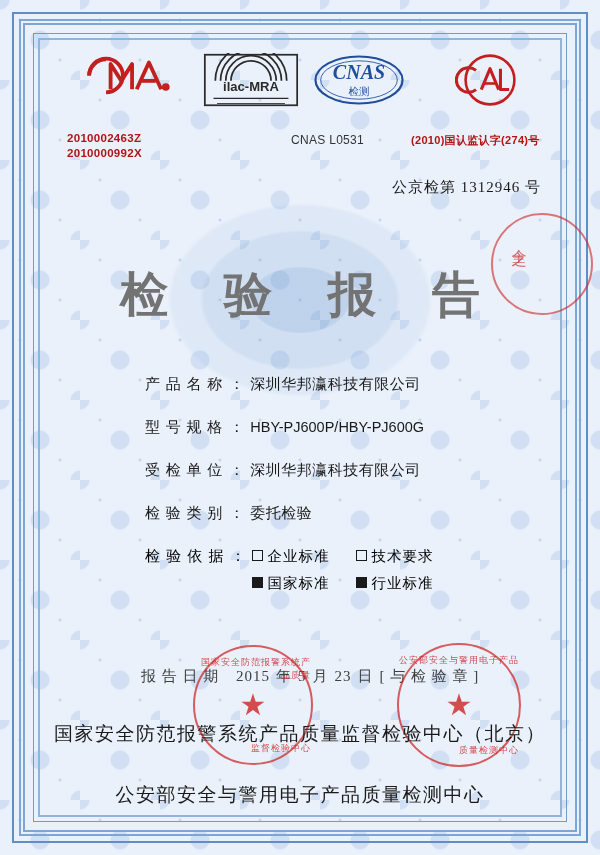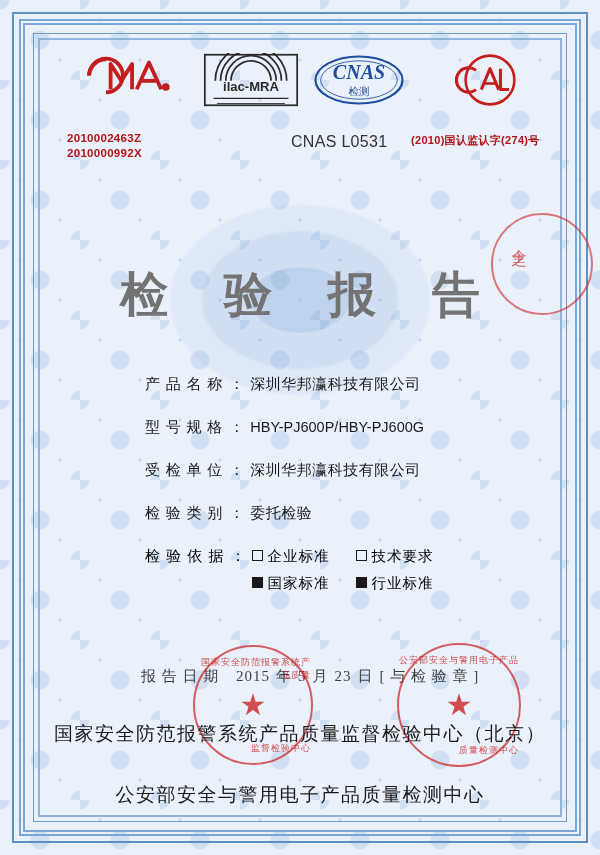--- a/index.html
+++ b/index.html
@@ -112,21 +112,21 @@
   .cma-nums {
     left: 22px;
     top: 86px;
     line-height: 15px;
   }
   .cnas-num {
     left: 246px;
     top: 88px;
     color: #333333;
     font-weight: normal;
-    font-size: 16px;
+    font-size: 12px;
   }
   .cal-num {
     left: 366px;
     top: 88px;
     font-size: 11px;
   }
 
   .gj-num {
     position: absolute;
     right: 14px;
@@ -372,20 +372,21 @@
     </div>
 
     <div class="cert-num cma-nums">
       <div>2010002463Z</div>
       <div>2010000992X</div>
     </div>
 
     <div class="cert-num cnas-num">CNAS L0531</div>
     <div class="cert-num cal-num">(2010)国认监认字(274)号</div>
 
+    <div class="gj-num">公京检第 1312946 号</div>
 
     <div class="title">检 验 报 告</div>
 
     <div class="fields">
 
       <div class="field-row">
         <span class="field-label">产 品 名 称</span>
         <span class="field-colon">：</span>
         <span class="field-value">深圳华邦瀛科技有限公司</span>
       </div>

